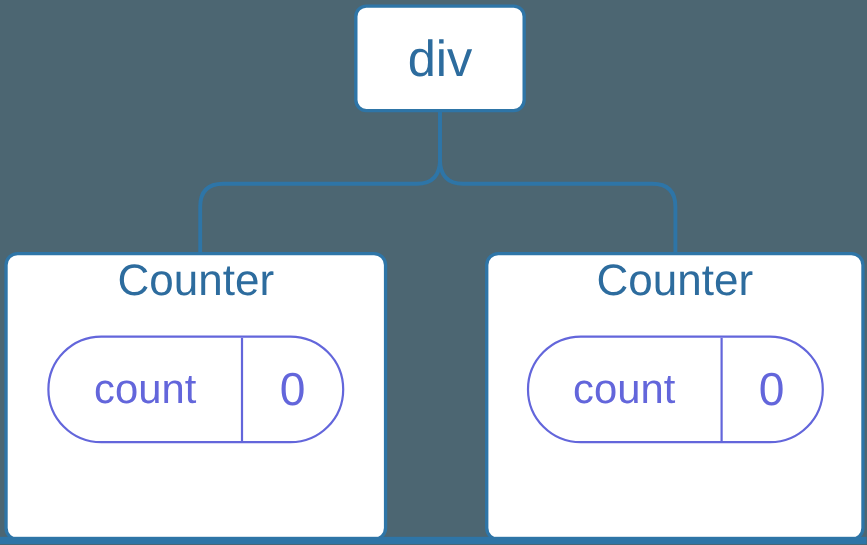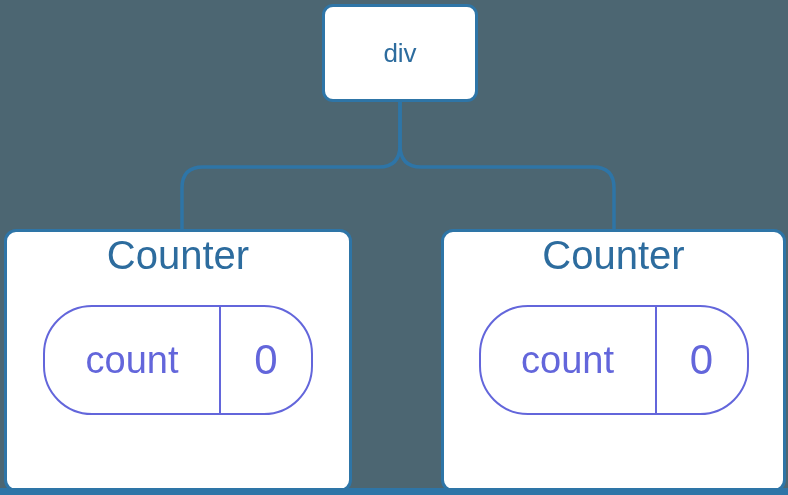--- a/index.html
+++ b/index.html
@@ -37,21 +37,21 @@
   .node-root {
     position: absolute;
     left: 322px; top: 4px;
     width: 156px; height: 98px;
     background: var(--card-fill);
     border: 3px solid var(--blue);
     border-radius: 11px;
     display: flex;
     align-items: center;
     justify-content: center;
-    font-size: 26px;
+    font-size: 46px;
     color: var(--text-blue);
   }
   .card {
     position: absolute;
     top: 229px;
     height: 263px;
     background: var(--card-fill);
     border: 3px solid var(--blue);
     border-radius: 12px;
     text-align: center;
@@ -59,21 +59,21 @@
   .card-left  { left: 4px;   width: 348px; }
   .card-right { left: 441px; width: 345px; }
   .card-title {
     font-size: 40px;
     line-height: 1.15;
     color: var(--text-blue);
   }
   .pill {
     margin: 27px auto 0;
     width: 270px;
-    height: 110px;
+    height: 98px;
     border: 2.5px solid var(--purple);
     border-radius: 49px;
     display: flex;
     overflow: hidden;
     background: var(--card-fill);
   }
   .pill-key {
     width: 176px;
     display: flex;
     align-items: center;

